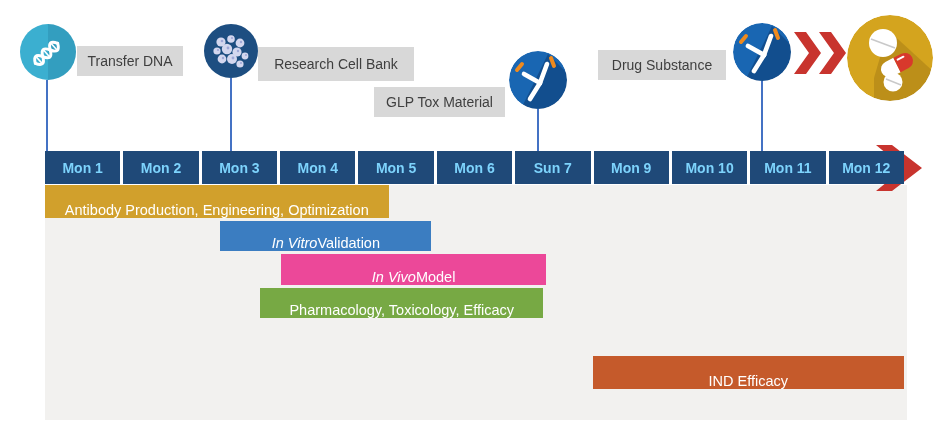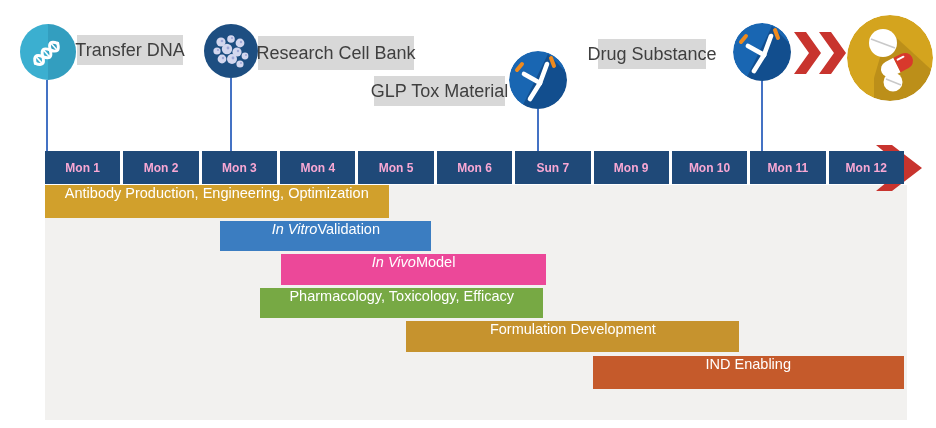--- a/index.html
+++ b/index.html
@@ -4,46 +4,46 @@
 <style>
   html,body{margin:0;padding:0;background:#fff;}
   #stage{
     position:relative;width:936px;height:428px;background:#fff;overflow:hidden;
     font-family:"Liberation Sans",sans-serif;
   }
   .icon{position:absolute;z-index:4;}
   .vline{position:absolute;width:2px;background:var(--line);z-index:1;}
   .label-box{
     position:absolute;background:var(--labelBg);color:var(--labelText);
-    font-size:18px;display:flex;align-items:center;justify-content:center;
-    white-space:nowrap;z-index:3;
+    font-size:14px;display:flex;align-items:center;justify-content:center;
+    white-space:nowrap;z-index:3;margin-top:11px;
   }
   #label-transfer-dna{left:77px;top:35px;width:106px;height:30px;}
   #label-research-cell-bank{left:258px;top:36px;width:156px;height:34px;}
   #label-glp-tox-material{left:374px;top:76px;width:131px;height:30px;}
-  #label-drug-substance{left:598px;top:39px;width:108px;height:30px;}
+  #label-drug-substance{left:598px;top:39px;width:128px;height:30px;}
 
   #timeline{
     position:absolute;left:45px;top:151px;width:859px;height:33px;
     display:flex;gap:3px;z-index:2;
   }
   .month{
-    flex:1;background:var(--navy);color:#f9a8d4;font-size:12px;font-weight:700;
+    flex:1;background:var(--navy);color:#7dd3fc;font-size:14px;font-weight:700;
     display:flex;align-items:center;justify-content:center;white-space:nowrap;
   }
   #timeline-arrow{position:absolute;left:876px;top:145px;z-index:1;}
   #chevrons{position:absolute;left:794px;top:32px;z-index:3;}
 
   #gantt-panel{
     position:absolute;left:45px;top:185px;width:862px;height:235px;
     background:var(--panel);z-index:0;
   }
   .bar{
     position:absolute;color:#fff;font-size:14.5px;z-index:3;white-space:nowrap;
-    display:flex;align-items:flex-start;justify-content:center;
+    display:flex;align-items:flex-end;justify-content:center;
   }
   .bar i{font-style:italic;}
   #bar-0{top:185px;height:33px;}
   #bar-1{top:221px;height:30px;}
   #bar-2{top:254px;height:31px;}
   #bar-3{top:288px;height:30px;margin-left:40px;}
   #bar-4{top:321px;height:31px;}
   #bar-5{top:356px;height:33px;}
 
   #icon-dna{left:20px;top:24px;}
@@ -199,22 +199,18 @@
       <span> Validation</span>
     </div>
   <div class="bar" id="bar-2" style="left: 281.214px; width: 264.846px; background: #ec4899;">
       <i>In Vivo</i>
       <span> Model</span>
     </div>
   <div class="bar" id="bar-3" style="left: 220.371px; width: 282.741px; background: rgb(119, 169, 68);">
       <i></i>
       <span>Pharmacology, Toxicology, Efficacy</span>
     </div>
-  <div class="bar" id="bar-4" style="left: 406.479px; width: 332.847px; background: rgb(198, 147, 46);">
-      <i></i>
-      <span>Formulation Development</span>
-    </div>
   <div class="bar" id="bar-5" style="left: 592.587px; width: 311.373px; background: rgb(197, 90, 43);">
       <i></i>
-      <span>IND Enabling</span>
+      <span>IND Efficacy</span>
     </div>
 
 </div>
 
 </body></html>

